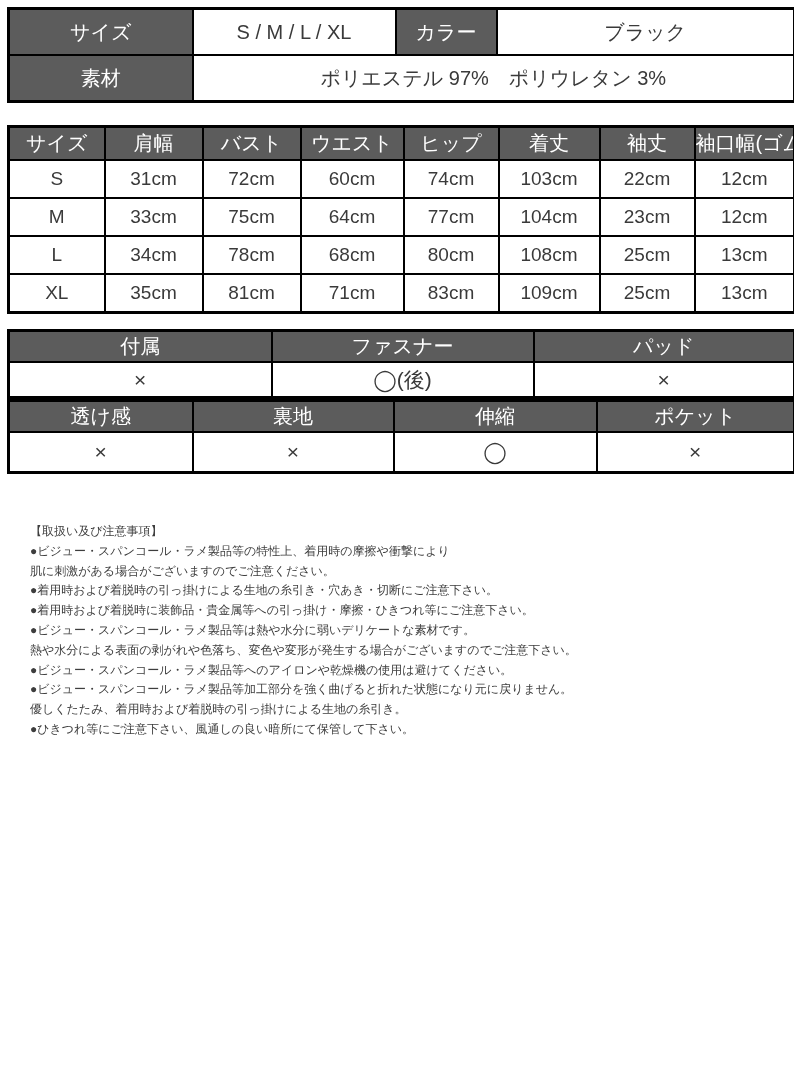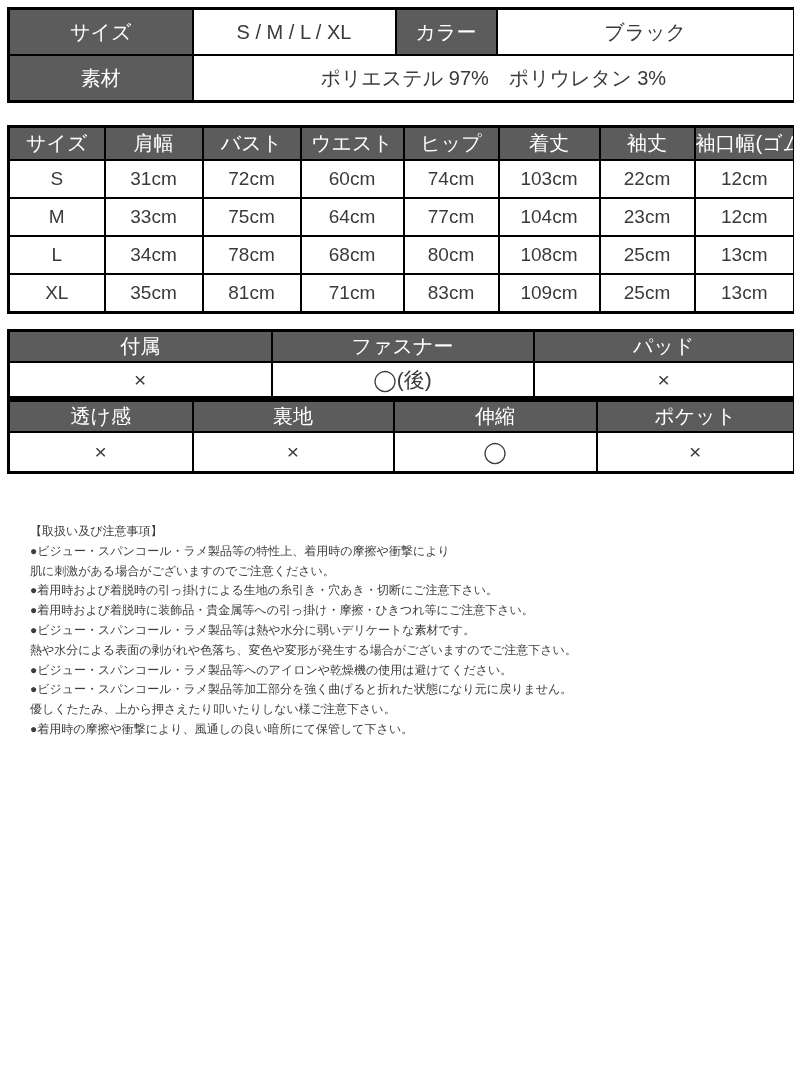--- a/index.html
+++ b/index.html
@@ -201,17 +201,17 @@
   <div class="notes">
     <div class="line">【取扱い及び注意事項】</div>
     <div class="line">●ビジュー・スパンコール・ラメ製品等の特性上、着用時の摩擦や衝撃により</div>
     <div class="line">肌に刺激がある場合がございますのでご注意ください。</div>
     <div class="line">●着用時および着脱時の引っ掛けによる生地の糸引き・穴あき・切断にご注意下さい。</div>
     <div class="line">●着用時および着脱時に装飾品・貴金属等への引っ掛け・摩擦・ひきつれ等にご注意下さい。</div>
     <div class="line">●ビジュー・スパンコール・ラメ製品等は熱や水分に弱いデリケートな素材です。</div>
     <div class="line">熱や水分による表面の剥がれや色落ち、変色や変形が発生する場合がございますのでご注意下さい。</div>
     <div class="line">●ビジュー・スパンコール・ラメ製品等へのアイロンや乾燥機の使用は避けてください。</div>
     <div class="line">●ビジュー・スパンコール・ラメ製品等加工部分を強く曲げると折れた状態になり元に戻りません。</div>
-    <div class="line">優しくたたみ、上から押さえたり叩いたりしない様ご注意下さい。</div>
-    <div class="line">●着用時の摩擦や衝撃により、風通しの良い暗所にて保管して下さい。</div>
+    <div class="line">優しくたたみ、着用時および着脱時の引っ掛けによる生地の糸引き。</div>
+    <div class="line">●ひきつれ等にご注意下さい、風通しの良い暗所にて保管して下さい。</div>
   </div>
 
 </div>
 
 </body></html>

